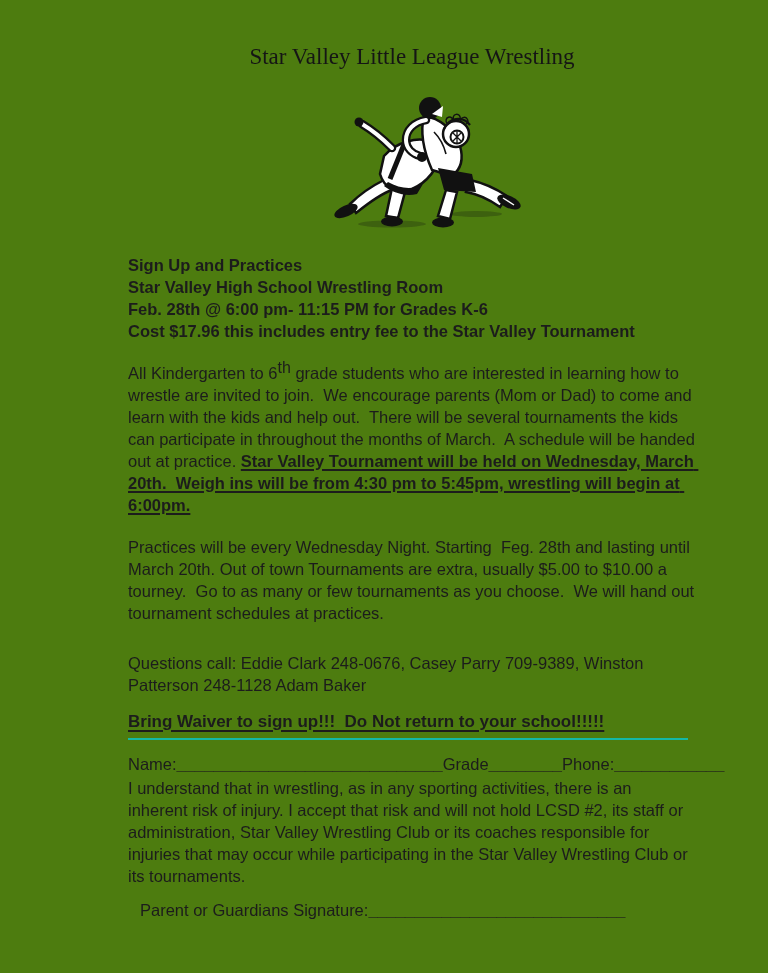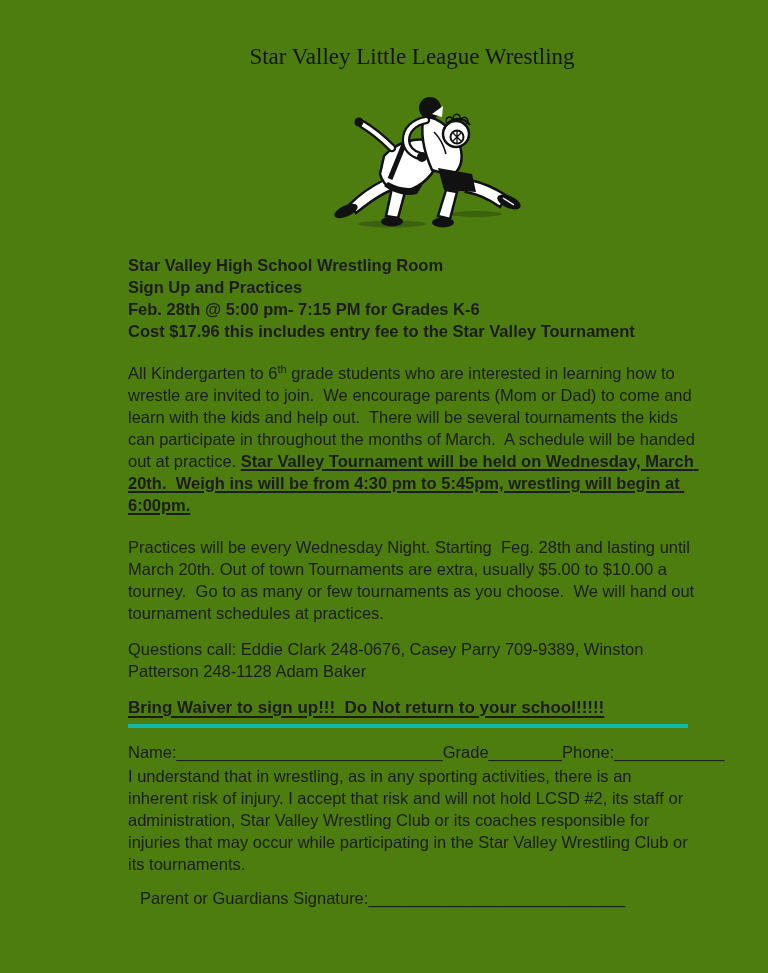--- a/index.html
+++ b/index.html
@@ -22,44 +22,44 @@
   }
   .art { width:200px; height:140px; margin:20px 0 0 298px; }
   .content {
     width:567px;
     margin:24px 0 0 100px;
     font-size:16.5px;
     line-height:22px;
   }
   .bold-block div { font-weight:bold; }
   .para { margin:20px 0 0 0; white-space:pre-wrap; }
-  .para sup { font-size:11px; line-height:0; vertical-align:super; }
+  .para sup { font-size:16px; line-height:0; vertical-align:super; }
   .notice {
     font-weight:bold;
     text-decoration:underline;
     text-decoration-thickness:2px;
     text-underline-offset:2px;
   }
-  .questions { margin-top:14px; }
+  .questions { margin-top:28px; }
   .waiver-row {
     margin-top:14px;
     width:560px;
-    border-bottom:4px solid #14b8a6;
+    border-bottom:2px solid #14b8a6;
     padding-bottom:5px;
   }
   .waiver-text {
     font-weight:bold;
     font-size:17px;
     text-decoration:underline;
     text-decoration-thickness:2px;
     text-underline-offset:3px;
     white-space:pre-wrap;
   }
   .form-row { margin-top:13px; white-space:pre; }
-  .blank { letter-spacing:0; }
+  .blank { letter-spacing:0;font-weight:bold; }
   .disclaimer { margin-top:2px; }
   .sig-row { margin:12px; white-space:pre; }
 </style>
 </head>
 <body>
 
 <div class="page">
 
   <h1 class="title">Star Valley Little League Wrestling</h1>
 
@@ -107,23 +107,23 @@
       <path d="M118,39 q4,-9 12,-10 q9,-1 14,6" stroke="#111" stroke-width="2.2" fill="none"></path>
       <path d="M121,33 a3.5,3.5 0 1 1 6,-2 M128,30 a3.5,3.5 0 1 1 6,-1 M135,32 a3.5,3.5 0 1 1 5,2" stroke="#111" stroke-width="1.4" fill="none"></path>
       <circle cx="131" cy="47" r="6.5" fill="#fff" stroke="#111" stroke-width="2"></circle>
       <path d="M127,43 L135,51 M135,43 L127,51 M131,40.5 L131,53.5" stroke="#111" stroke-width="1.3"></path>
     </svg>
   </div>
 
   <div class="content">
 
     <div class="bold-block">
+      <div>Sign Up and Practices</div>
       <div>Star Valley High School Wrestling Room</div>
-      <div>Sign Up and Practices</div>
-      <div>Feb. 28th @ 5:00 pm- 7:15 PM for Grades K-6</div>
+      <div>Feb. 28th @ 6:00 pm- 11:15 PM for Grades K-6</div>
       <div>Cost $17.96 this includes entry fee to the Star Valley Tournament</div>
     </div>
 
     <p class="para"><span>All Kindergarten to 6</span><sup>th</sup><span> grade students who are interested in learning how to wrestle are invited to join.  We encourage parents (Mom or Dad) to come and learn with the kids and help out.  There will be several tournaments the kids can participate in throughout the months of March.  A schedule will be handed out at practice. </span><span class="notice">Star Valley Tournament will be held on Wednesday, March 20th.  Weigh ins will be from 4:30 pm to 5:45pm, wrestling will begin at 6:00pm.</span></p>
 
     <p class="para">Practices will be every Wednesday Night. Starting  Feg. 28th and lasting until March 20th. Out of town Tournaments are extra, usually $5.00 to $10.00 a tourney.  Go to as many or few tournaments as you choose.  We will hand out tournament schedules at practices.</p>
 
     <p class="para questions">Questions call: Eddie Clark 248-0676, Casey Parry 709-9389, Winston Patterson 248-1128 Adam Baker</p>
 
     <div class="waiver-row">

